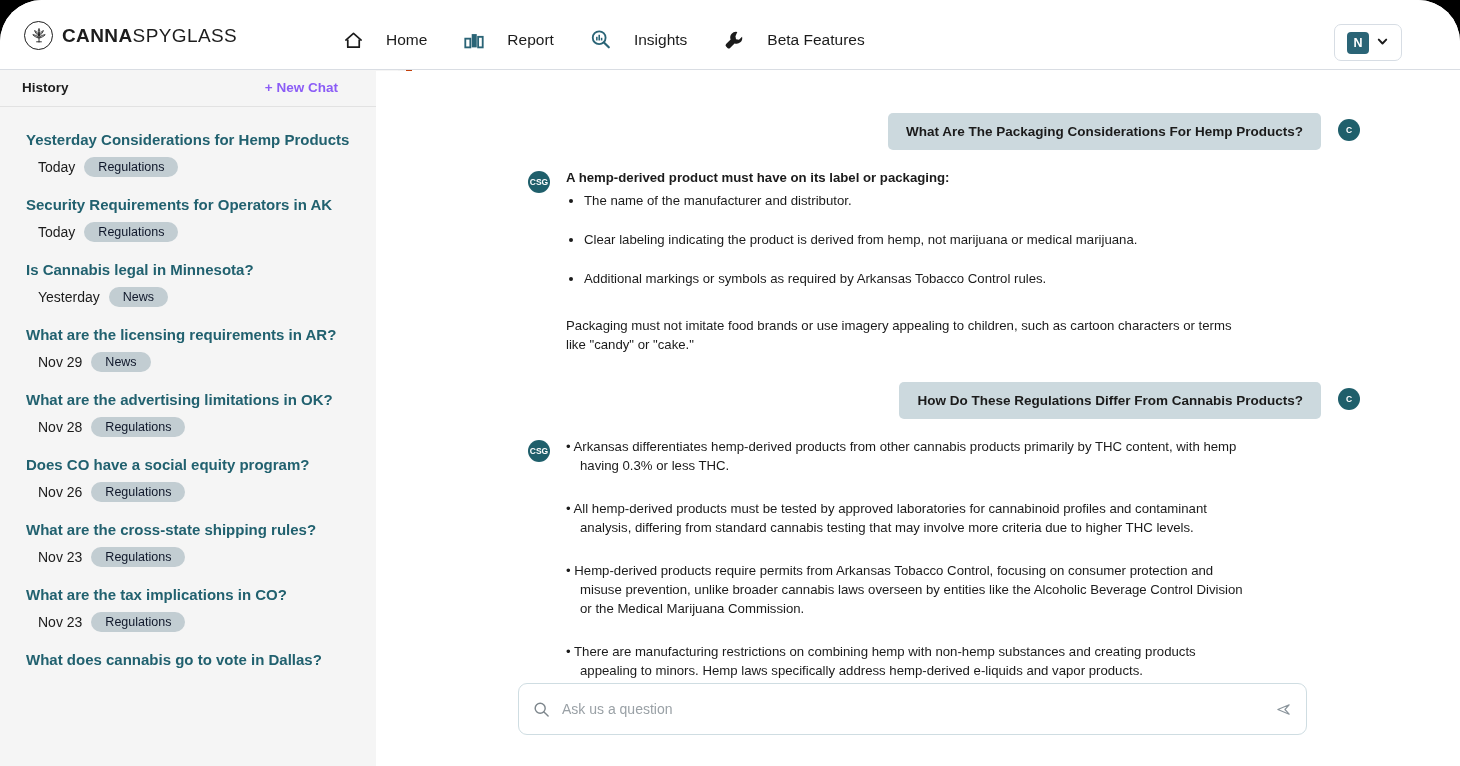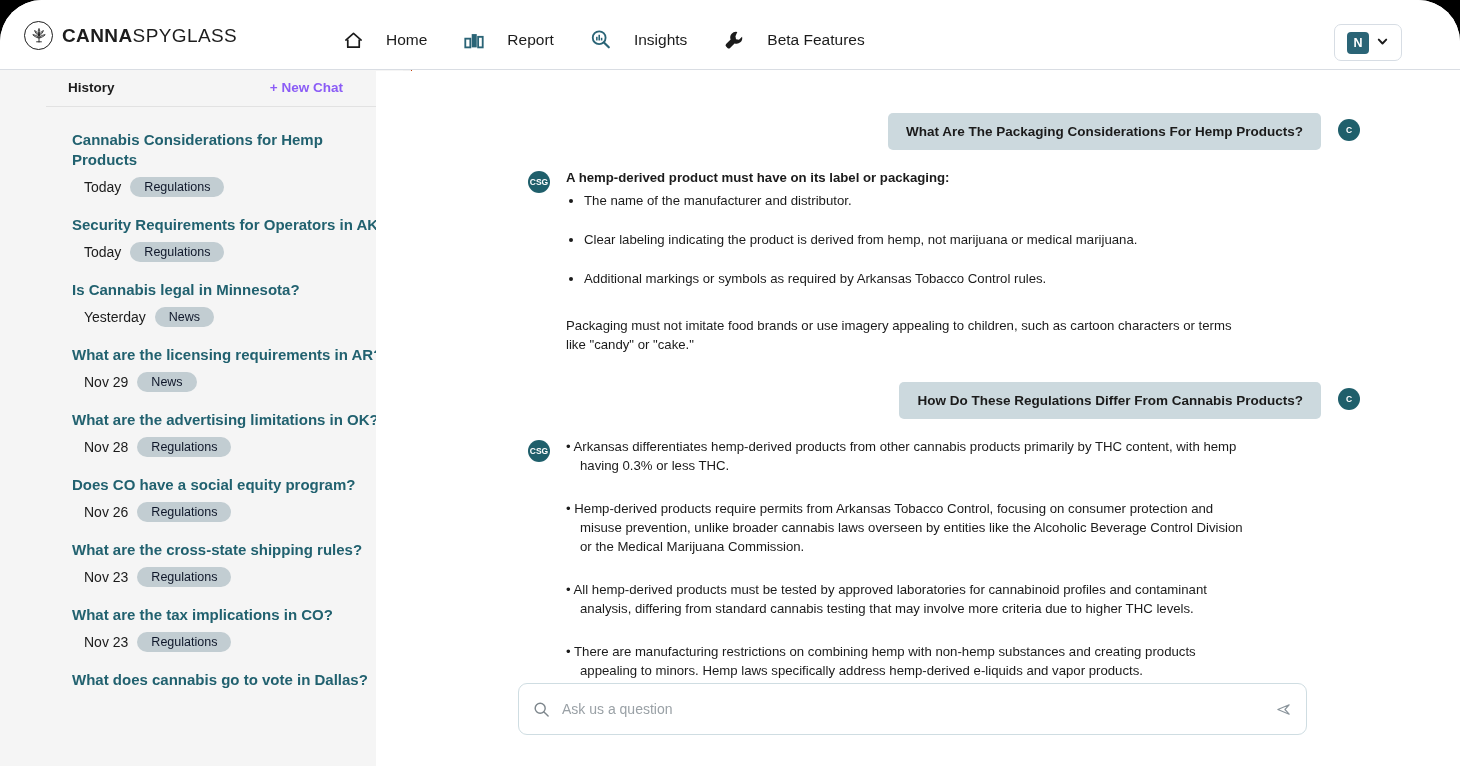--- a/index.html
+++ b/index.html
@@ -96,24 +96,23 @@
     display: flex; align-items: center; justify-content: center;
   }
 
   
   #sidebar {
     position: absolute;
     left: 0; top: 70px;
     width: 412px;
     height: 696px;
     background: #f5f5f5;
-    border-right: 1px solid #c2410c;
+    border-right: 6px solid #c2410c;
     box-sizing: border-box;
     overflow: hidden;
-    padding-left: 46px;
   }
   #sidebar-head {
     position: relative;
     height: 36px;
     border-bottom: 1px solid #e2e2e2;
     background: #f5f5f5;
   }
   #sidebar-head .htitle {
     position: absolute;
     left: 22px; top: 10px;
@@ -379,21 +378,21 @@
   </div>
 
   <div id="sidebar">
     <div id="sidebar-head">
       <span class="htitle">History</span>
       <span class="newchat">+ New Chat</span>
     </div>
 
     <div id="historylist">
       <div class="hist-item">
-        <div class="hist-title">Cannabis Considerations for Hemp Products</div>
+        <div class="hist-title">Yesterday Considerations for Hemp Products</div>
         <div class="hist-meta">
           <span class="hist-date">Today</span>
           <span class="hist-tag">Regulations</span>
         </div>
       </div>
       <div class="hist-item">
         <div class="hist-title">Security Requirements for Operators in AK</div>
         <div class="hist-meta">
           <span class="hist-date">Today</span>
           <span class="hist-tag">Regulations</span>
@@ -475,22 +474,22 @@
 
       <div class="row-user" style="margin-top:28px;">
         <div class="bubble-user">How Do These Regulations Differ From Cannabis Products?</div>
         <div class="avatar avatar-user">C</div>
       </div>
 
       <div class="row-bot">
         <div class="avatar avatar-bot">CSG</div>
         <div class="bot-content bot-bullets">
           <p>•  Arkansas differentiates hemp-derived products from other cannabis products primarily by THC content, with hemp having 0.3% or less THC.</p>
+          <p>•  All hemp-derived products must be tested by approved laboratories for cannabinoid profiles and contaminant analysis, differing from standard cannabis testing that may involve more criteria due to higher THC levels.</p>
           <p>•  Hemp-derived products require permits from Arkansas Tobacco Control, focusing on consumer protection and misuse prevention, unlike broader cannabis laws overseen by entities like the Alcoholic Beverage Control Division or the Medical Marijuana Commission.</p>
-          <p>•  All hemp-derived products must be tested by approved laboratories for cannabinoid profiles and contaminant analysis, differing from standard cannabis testing that may involve more criteria due to higher THC levels.</p>
           <p>•  There are manufacturing restrictions on combining hemp with non-hemp substances and creating products appealing to minors. Hemp laws specifically address hemp-derived e-liquids and vapor products.</p>
         </div>
       </div>
 
     </div>
 
     <div id="composer">
       <span class="sicon">
         <svg width="17" height="17" viewBox="0 0 18 18">
           <circle cx="7.6" cy="7.6" r="5.3" fill="none" stroke="#7d868c" stroke-width="1.5"></circle>

